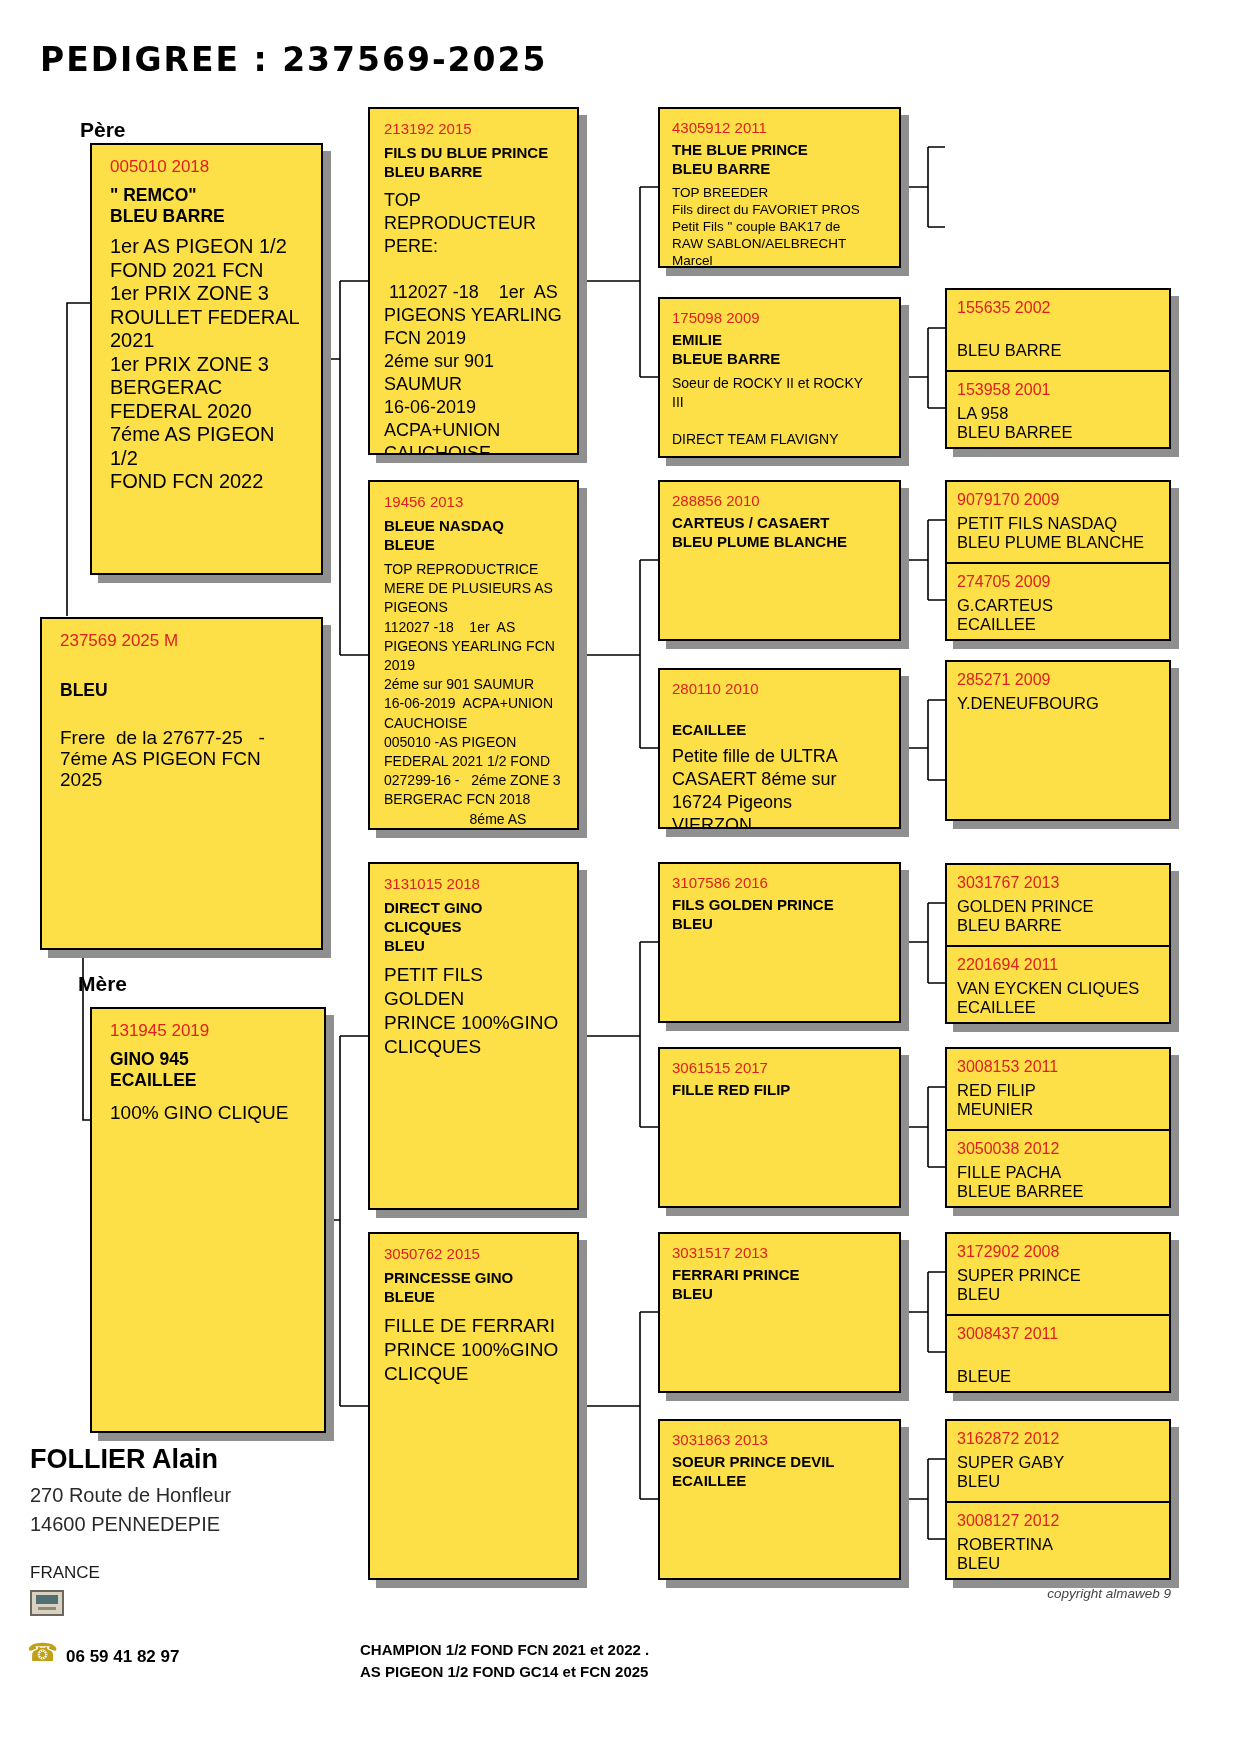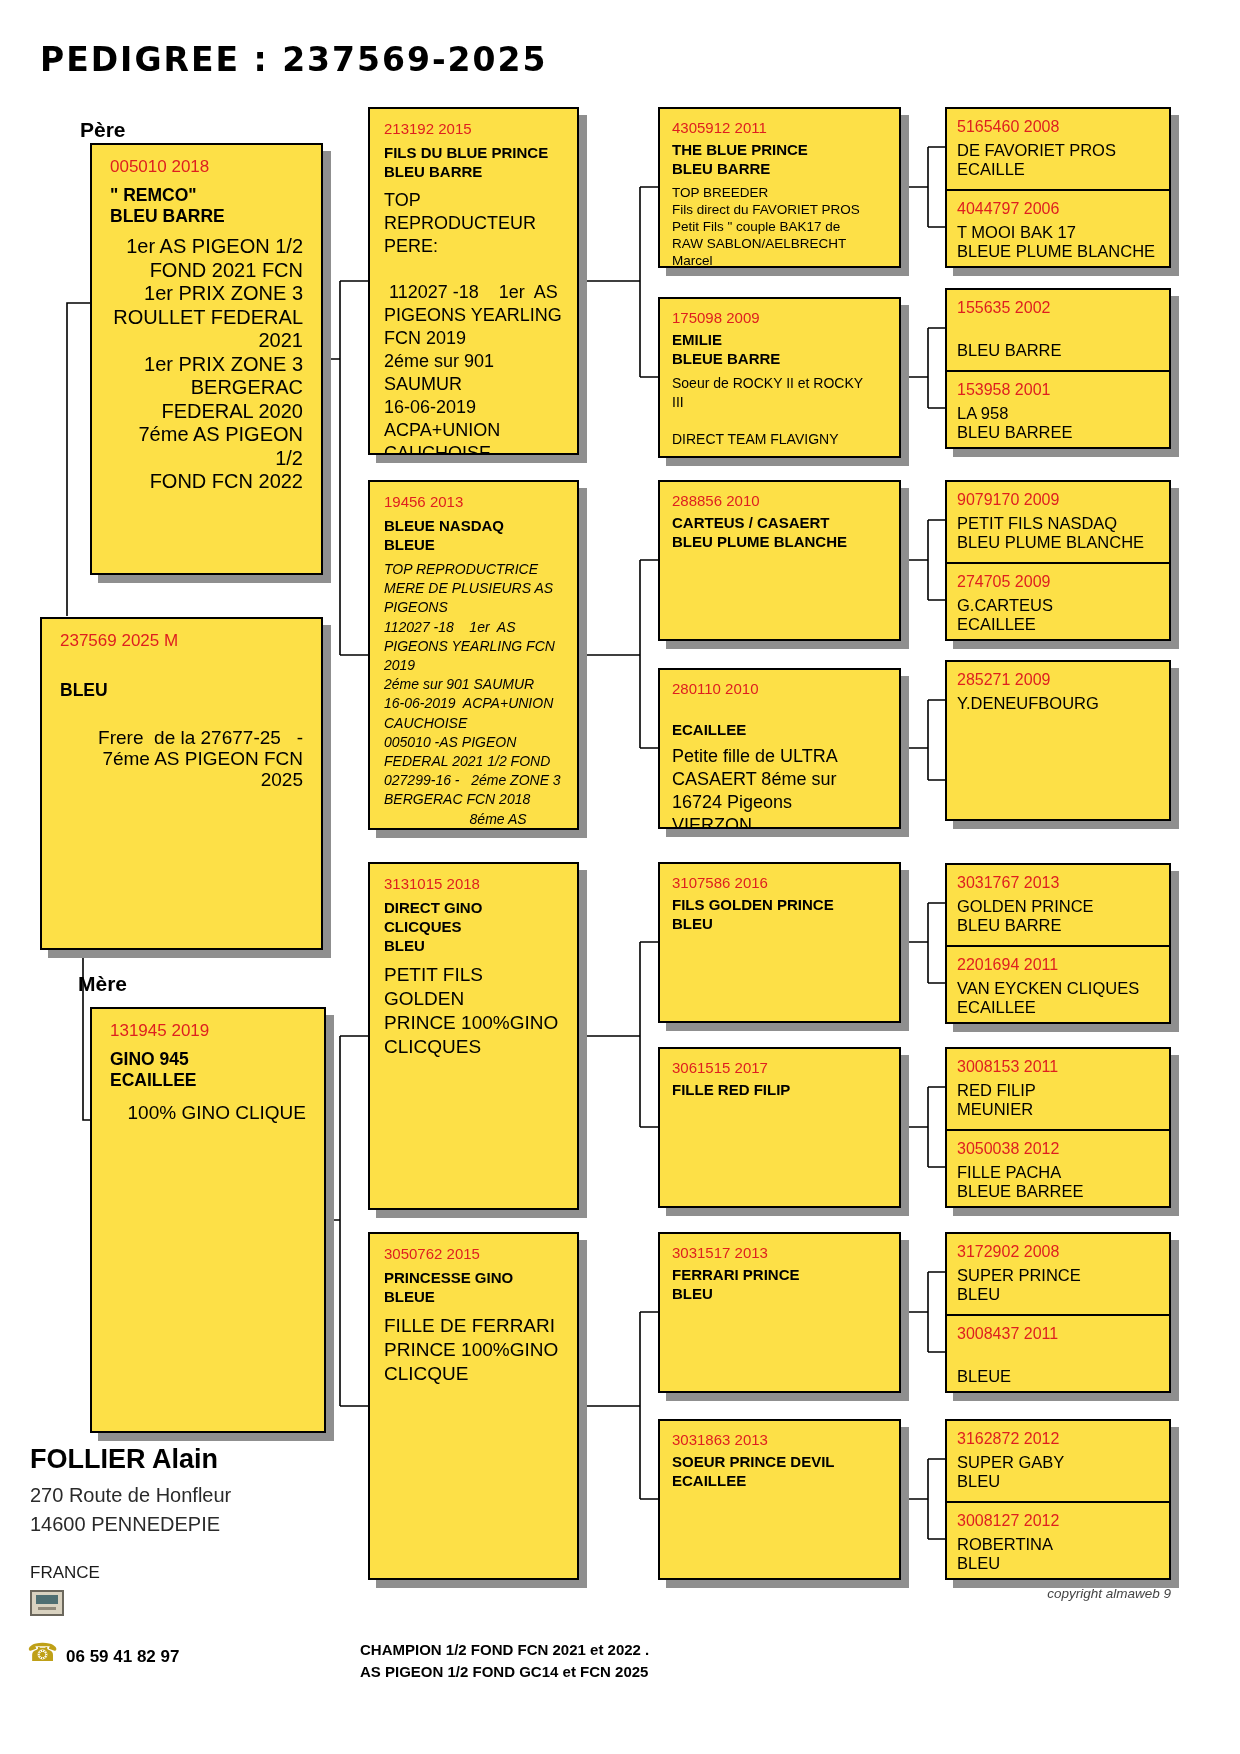--- a/index.html
+++ b/index.html
@@ -13,31 +13,31 @@
   .sec-label { position:absolute; font-weight:bold; font-size:21px; }
 
   .box { position:absolute; background:#fde047; border:2px solid #000;
          box-shadow:8px 8px 0 #8f8f8f; box-sizing:border-box; overflow:hidden; }
   .rid { color:#de1f1f; }
 
   
   .c1 { padding:12px 18px; }
   .c1 .rid { font-size:17px; line-height:20px; }
   .c1 .nm  { font-weight:bold; font-size:17.5px; line-height:21px; margin-top:8px; }
-  .c1 .bd  { font-size:20px; line-height:23.5px; margin-top:8px;text-align:right; }
+  .c1 .bd  { font-size:20px; line-height:23.5px; margin-top:8px; }
   .subject .bd { font-size:19px; line-height:21px; margin-top:26px; }
   .mother  .bd { font-size:19px; margin-top:10px; }
 
   
   .c2 { padding:10px 14px; }
   .c2 .rid { font-size:15px; line-height:20px; }
   .c2 .nm  { font-weight:bold; font-size:15px; line-height:19px; margin-top:4px; }
   .c2 .bd  { margin-top:8px; }
   .bd18 { font-size:18px; line-height:23px; }
-  .bd14 { font-size:14px; line-height:19.2px; margin-top:6px !important;font-style:italic; }
+  .bd14 { font-size:14px; line-height:19.2px; margin-top:6px !important; }
   .bd19 { font-size:19px; line-height:24px; }
 
   
   .c3 { padding:10px 12px; }
   .c3 .rid { font-size:15px; line-height:18px; }
   .c3 .nm  { font-weight:bold; font-size:15px; line-height:18.5px; margin-top:4px; }
   .c3 .bd  { font-size:13.5px; line-height:17px; margin-top:6px; }
   .c3 .bdmd  { font-size:14px; line-height:18.5px; }
   .c3 .bdbig { font-size:18px; line-height:23px; }
 
@@ -229,32 +229,20 @@
 BLEU</div>
     <div class="bd pre"></div>
   </div>
   <div class="box c3" style="left:658px;top:1419px;width:243px;height:161px">
     <div class="rid">3031863 2013</div>
     <div class="nm pre">SOEUR PRINCE DEVIL
 ECAILLEE</div>
     <div class="bd pre"></div>
   </div>
 
-  <div class="box pairbox" style="left:945px;top:107px;width:226px;height:161px">
-    <div class="cell">
-      <div class="rid">5165460 2008</div>
-      <div class="nm pre">DE FAVORIET PROS
-ECAILLE</div>
-    </div>
-    <div class="cell">
-      <div class="rid">4044797 2006</div>
-      <div class="nm pre">T MOOI BAK 17
-BLEUE PLUME BLANCHE</div>
-    </div>
-  </div>
   <div class="box pairbox" style="left:945px;top:288px;width:226px;height:161px">
     <div class="cell">
       <div class="rid">155635 2002</div>
       <div class="nm pre">
 BLEU BARRE</div>
     </div>
     <div class="cell">
       <div class="rid">153958 2001</div>
       <div class="nm pre">LA 958
 BLEU BARREE</div>

